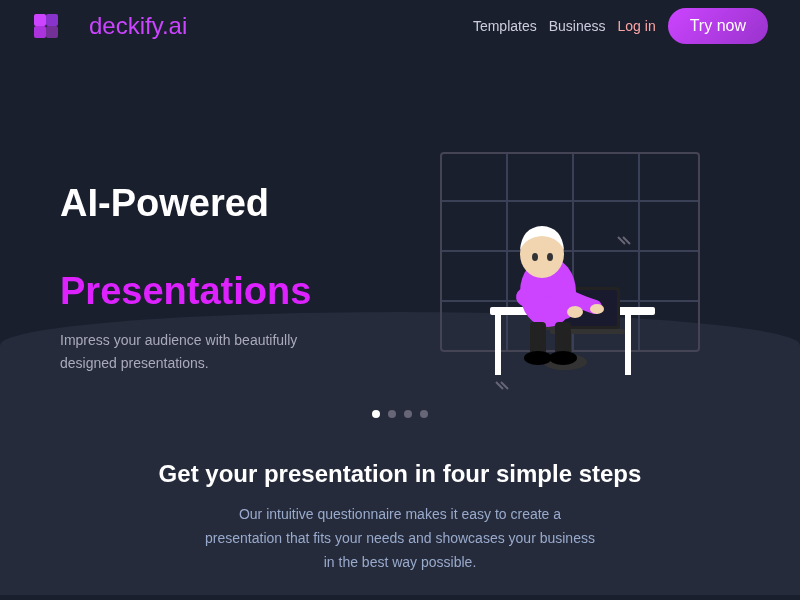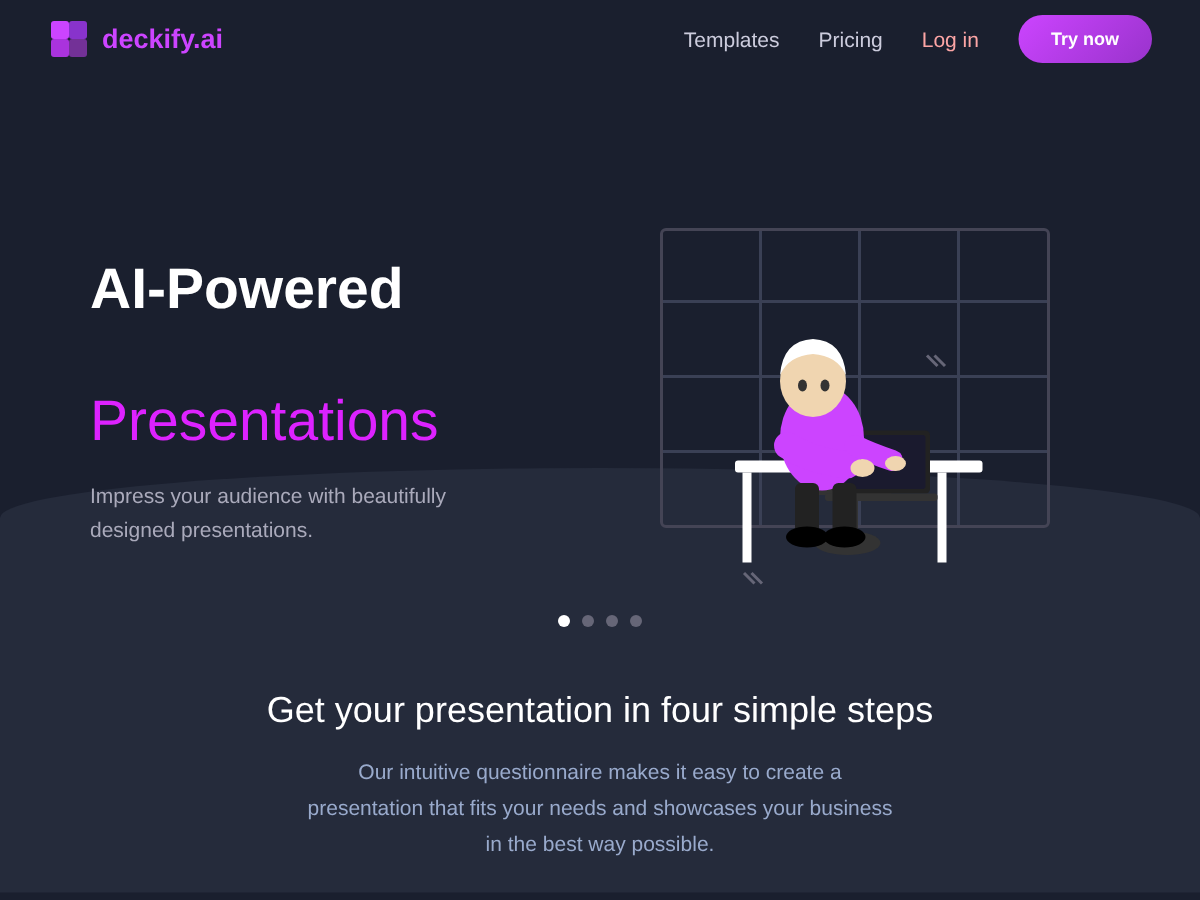--- a/index.html
+++ b/index.html
@@ -26,51 +26,52 @@
     .logo {
       display: flex;
       align-items: center;
       gap: 8px;
     }
     .logo-icon {
       width: 28px;
       height: 28px;
     }
     .logo-text {
-      font-size: 18px;
-      font-weight: 700;
-      color: white;
+      font-size: 24px;
+      font-weight: 400;
+      color: white;
+      margin-left: 21px;
     }
     .logo-text span {
       color: #cc44ff;
     }
     .nav-links {
       display: flex;
       align-items: center;
-      gap: 26px;
+      gap: 12px;
     }
     .nav-link {
       font-size: 14px;
       color: #ccd;
       cursor: pointer;
       text-decoration: none;
     }
     .nav-login {
       font-size: 14px;
       color: #fca5a5;
       cursor: pointer;
     }
     .btn-try-now {
       background: linear-gradient(135deg, #cc44ff, #9933cc);
       color: white;
       border: none;
       border-radius: 24px;
       padding: 9px 22px;
-      font-size: 12px;
-      font-weight: 700;
+      font-size: 16px;
+      font-weight: 400;
       cursor: pointer;
     }
 
     
     .hero {
       position: relative;
       background: #1a1f2e;
       min-height: 340px;
       display: flex;
       align-items: flex-end;
@@ -95,31 +96,31 @@
     }
     .hero-title-main {
       font-size: 38px;
       font-weight: 800;
       line-height: 1.15;
       color: white;
       margin-bottom: 4px;
     }
     .hero-title-accent {
       font-size: 38px;
-      font-weight: 400;
+      font-weight: 700;
       color: #dd22ff;
       line-height: 1.15;
       margin-bottom: 16px;
       display: block;
     }
     .hero-subtitle {
       font-size: 14px;
       color: #aab;
       line-height: 1.6;
-      margin-bottom: 28px;
+      margin-bottom: 18px;
       max-width: 280px;
     }
     .btn-get-started {
       background: linear-gradient(135deg, #cc44ff, #9933cc);
       color: white;
       border: none;
       border-radius: 28px;
       padding: 13px 30px;
       font-size: 14px;
       font-weight: 700;
@@ -197,21 +198,21 @@
     }
 
     
     .bottom-section {
       background: #252b3b;
       padding: 30px 60px 20px;
       text-align: center;
     }
     .bottom-title {
       font-size: 24px;
-      font-weight: 400;
+      font-weight: 700;
       color: white;
       margin-bottom: 14px;
       line-height: 1.3;
     }
     .bottom-subtitle {
       font-size: 14px;
       color: #99aacc;
       max-width: 400px;
       margin: 0 auto;
       line-height: 1.7;
@@ -228,21 +229,21 @@
       <rect width="12" height="12" rx="2" fill="#8833cc" transform="translate(14,2)"></rect>
       <rect width="12" height="12" rx="2" fill="#aa33dd" transform="translate(2,14)"></rect>
       <rect width="12" height="12" rx="2" fill="#cc44ff" transform="translate(14,14)" opacity="0.5"></rect>
     </svg>
     <span class="logo-text">
       <span>deckify</span><span style="color:#cc44ff">.ai</span>
     </span>
   </div>
   <div class="nav-links">
     <a class="nav-link">Templates</a>
-    <a class="nav-link">Pricing</a>
+    <a class="nav-link">Business</a>
     <a class="nav-login">Log in</a>
     <button class="btn-try-now">Try now</button>
   </div>
 </nav>
 
 <div class="hero">
   <div class="hero-bg-wave"></div>
   <div class="hero-content">
     <h1 class="hero-title-main">
       <span>AI-Powered</span><br>

